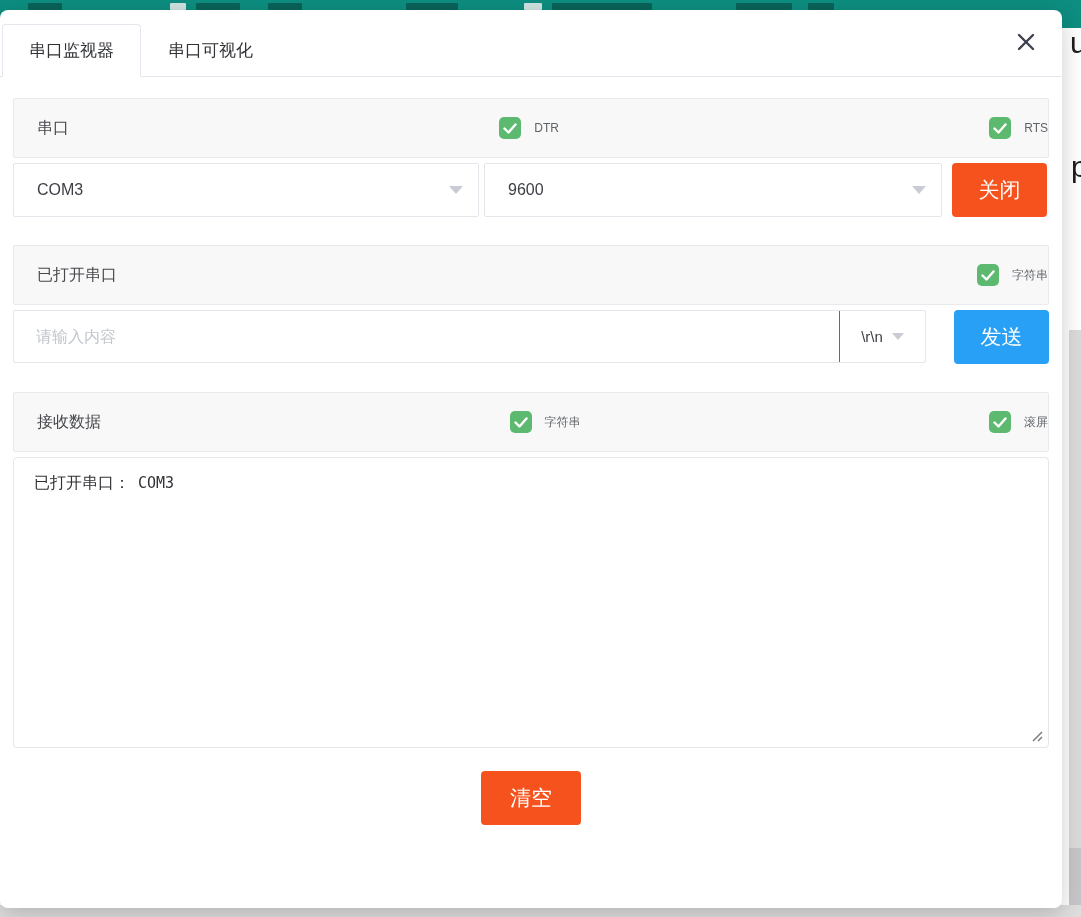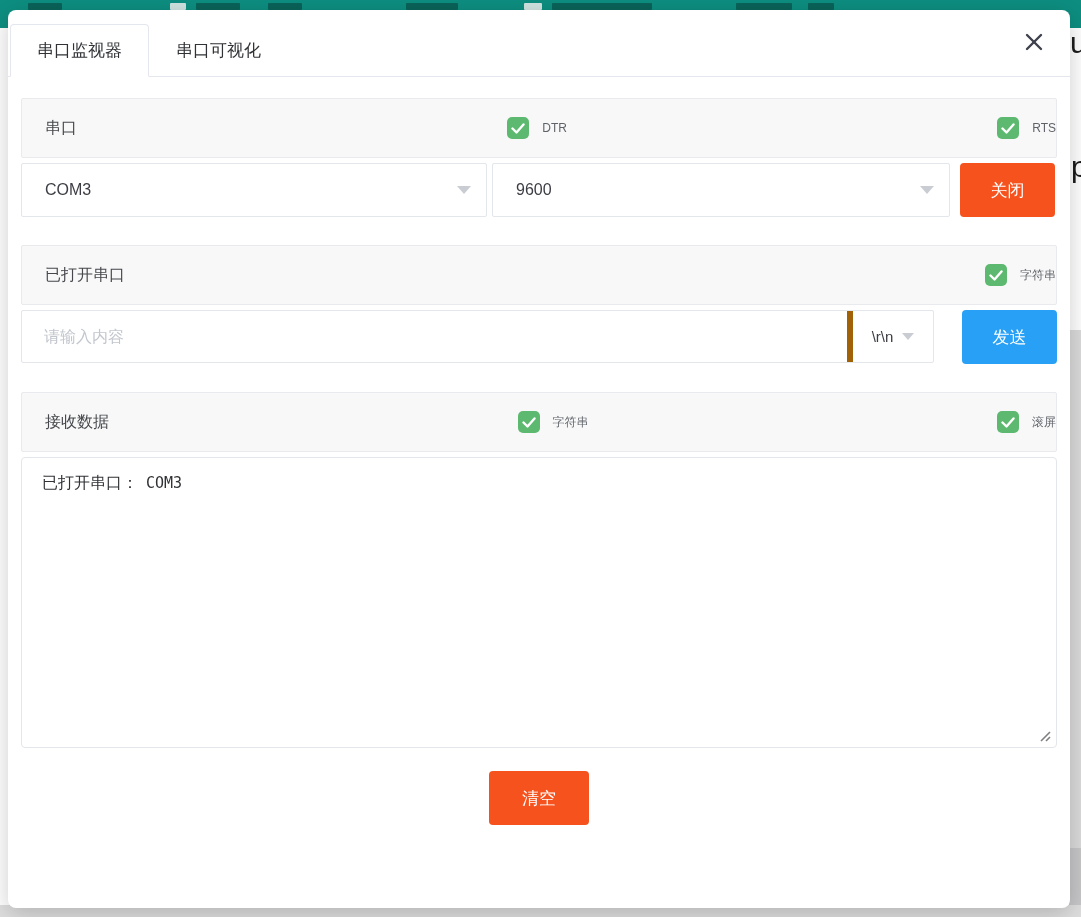--- a/index.html
+++ b/index.html
@@ -30,21 +30,21 @@
     position:absolute; color:#1c1c1c; font-size:30px; line-height:30px;
   }
   .bg-letter.u { left:1070px; top:28px; }
   .bg-letter.p { left:1071px; top:152px; }
   .bg-right-gray   { position:absolute; left:1069px; top:330px; width:12px; height:587px; background:#dbdbdb; }
   .bg-right-gray2  { position:absolute; left:1069px; top:848px; width:12px; height:69px;  background:#c7c7c9; }
   .bg-bottom-gray  { position:absolute; left:0; top:905px; width:1081px; height:12px; background:#dedede; }
 
   
   .modal {
-    position:absolute; left:8px; top:10px; width:1062px; height:898px;
+    position:absolute; left:0; top:10px; width:1062px; height:898px;
     background:#fff; border-radius:8px;
     box-shadow:0 6px 24px rgba(0,0,0,.20);
     padding-top:14px;
   }
 
   
   .tabs {
     position:relative; height:53px; border-bottom:1px solid #e4e7ed;
     display:flex; align-items:stretch; padding-left:2px;
   }
@@ -87,39 +87,39 @@
   }
   .select .caret { margin-left:auto; }
   .caret {
     width:0; height:0; border-left:7px solid transparent; border-right:7px solid transparent;
     border-top:8px solid #c9ccd2; flex:none;
   }
   .sel-port { width:466px; }
   .sel-baud { width:458px; margin-left:5px; }
 
   .btn {
-    height:54px; border:none; border-radius:4px; color:#fff; font-size:17px;
+    height:54px; border:none; border-radius:4px; color:#fff; font-size:21px;
     font-family:inherit; cursor:pointer; display:flex; align-items:center; justify-content:center;
   }
   .btn-orange { background:#f5521d; }
   .btn-blue   { background:#28a0f6; }
   .port-close-btn { width:95px; margin-left:10px; }
 
   .send-row { margin-bottom:28px; }
   .input-wrap {
     flex:1; height:53px; border:1px solid #e3e6ea; border-radius:2px;
     display:flex; align-items:center; background:#fff;
   }
   .input-wrap input {
     flex:1; border:none; outline:none; height:100%; padding:0 12px 0 22px;
     font-size:16px; color:#a21caf; font-family:inherit; background:transparent;
   }
   .input-wrap input::placeholder { color:#c2c6cd; }
   .line-end {
-    width:86px; height:100%; border-left:6px solid #a16207;
+    width:86px; height:100%; border-left:1px solid #a16207;
     display:flex; align-items:center; justify-content:center; gap:9px;
     font-size:15px; color:#3c3e44; cursor:pointer;
   }
   .line-end .caret { border-left-width:6px; border-right-width:6px; border-top-width:7px; }
   .send-btn { width:95px; margin-left:28px; }
 
   .output-area {
     position:relative; height:291px; border:1px solid #e3e6ea; border-radius:4px;
     padding:13px 20px; font-size:16px; color:#303236; line-height:24px;
     overflow:auto; background:#fff;

